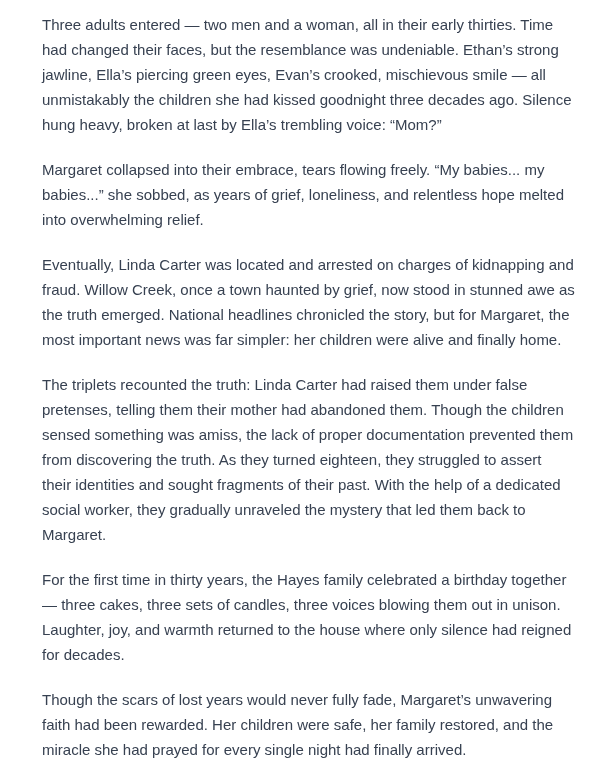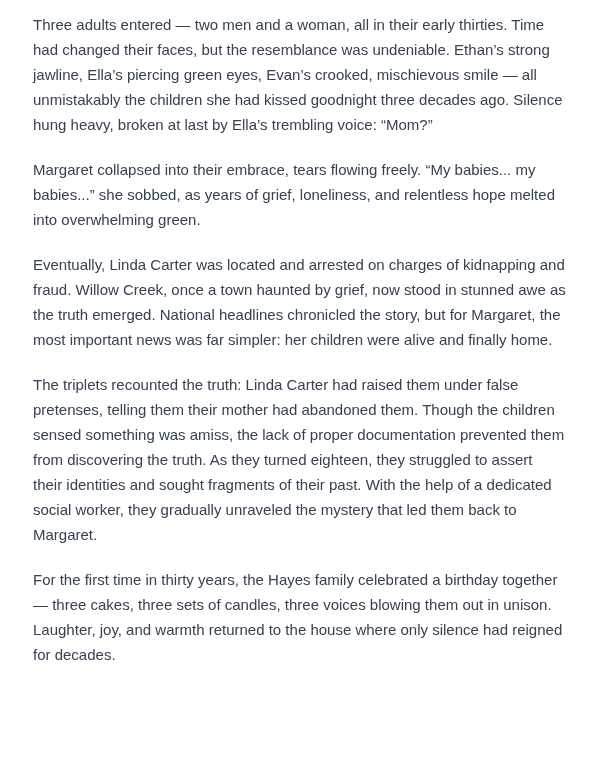--- a/index.html
+++ b/index.html
@@ -11,48 +11,51 @@
     height: 765px;
     overflow: hidden;
     background: #ffffff;
     font-family: "Liberation Sans", "DejaVu Sans", sans-serif;
     -webkit-font-smoothing: antialiased;
   }
   main.article {
     padding: 12px 0 0 31px;
   }
   p.para {
-    margin: 0 0 20px 2px;
+    margin: 0 0 20px 11px;
     font-size: 15px;
     line-height: 25px;
     font-weight: 400;
     white-space: pre;          
     letter-spacing: 0;
   }
 </style>
 </head>
 <body style="background: rgb(255, 255, 255); color: rgb(55, 65, 81);">
 
 <main class="article">
   <p class="para">Three adults entered — two men and a woman, all in their early thirties. Time
 had changed their faces, but the resemblance was undeniable. Ethan’s strong
 jawline, Ella’s piercing green eyes, Evan’s crooked, mischievous smile — all
 unmistakably the children she had kissed goodnight three decades ago. Silence
 hung heavy, broken at last by Ella’s trembling voice: “Mom?”</p>
   <p class="para">Margaret collapsed into their embrace, tears flowing freely. “My babies... my
 babies...” she sobbed, as years of grief, loneliness, and relentless hope melted
-into overwhelming green.</p>
+into overwhelming relief.</p>
   <p class="para">Eventually, Linda Carter was located and arrested on charges of kidnapping and
 fraud. Willow Creek, once a town haunted by grief, now stood in stunned awe as
 the truth emerged. National headlines chronicled the story, but for Margaret, the
 most important news was far simpler: her children were alive and finally home.</p>
   <p class="para">The triplets recounted the truth: Linda Carter had raised them under false
 pretenses, telling them their mother had abandoned them. Though the children
 sensed something was amiss, the lack of proper documentation prevented them
 from discovering the truth. As they turned eighteen, they struggled to assert
 their identities and sought fragments of their past. With the help of a dedicated
 social worker, they gradually unraveled the mystery that led them back to
 Margaret.</p>
   <p class="para">For the first time in thirty years, the Hayes family celebrated a birthday together
 — three cakes, three sets of candles, three voices blowing them out in unison.
 Laughter, joy, and warmth returned to the house where only silence had reigned
 for decades.</p>
+  <p class="para">Though the scars of lost years would never fully fade, Margaret’s unwavering
+faith had been rewarded. Her children were safe, her family restored, and the
+miracle she had prayed for every single night had finally arrived.</p>
 </main>
 
 </body></html>

